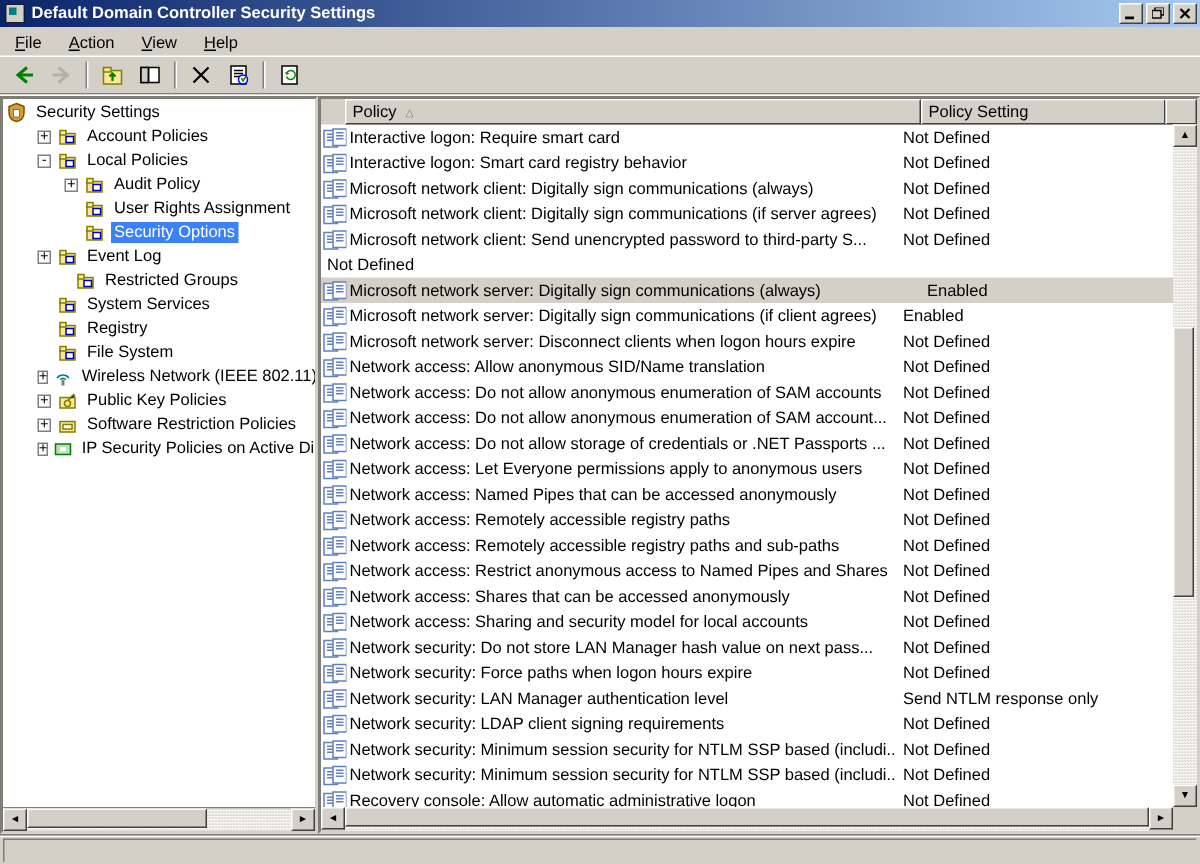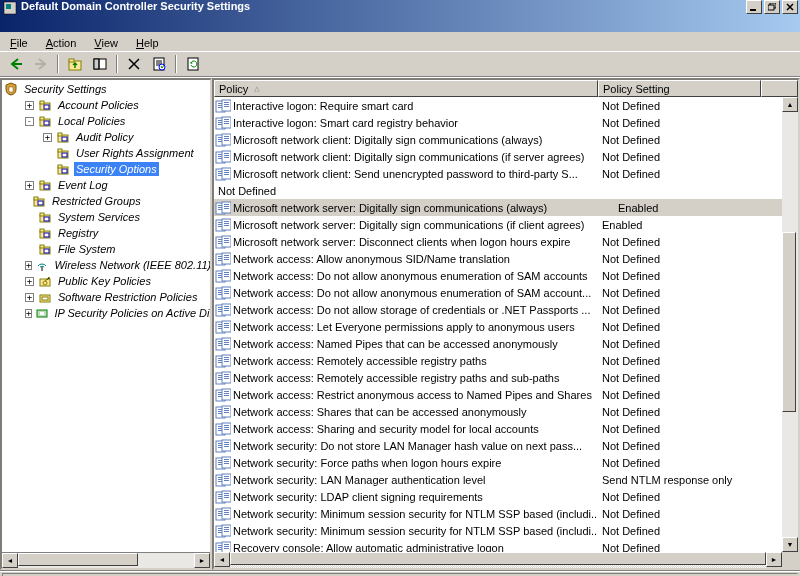--- a/index.html
+++ b/index.html
@@ -1,43 +1,43 @@
 <!DOCTYPE html>
 <html><head>
 <meta charset="utf-8">
 <style>
 * { box-sizing: border-box; font-family: Tahoma, sans-serif; font-size: 11px; margin: 0; padding: 0; }
 body { background: #d4d0c8; width: 800px; height: 576px; overflow: hidden; }
-.titlebar { background: linear-gradient(to right, #0a246a, #a6caf0); height: 32px; display: flex; padding: 0 2px; color: #fff; font-weight: bold; }
+.titlebar { background: linear-gradient(to right, #0a246a, #a6caf0); height: 18px; display: flex; align-items: center; padding: 0 2px; color: #fff; font-weight: bold; }
 .titlebar .icon { width: 16px; height: 16px; margin-right: 3px; display: inline-flex; align-items: center; justify-content: center; }
 .titlebar .title { flex: 1; }
 .winbtns { display: flex; gap: 2px; }
 .winbtn { width: 16px; height: 14px; background: #d4d0c8; border: 1px solid #fff; border-right-color: #404040; border-bottom-color: #404040; display: flex; align-items: center; justify-content: center; font-family: Marlett, Arial; font-size: 8px; color: #000; }
 .menubar { background: #d4d0c8; height: 19px; display: flex; align-items: flex-end; padding: 0 4px; gap: 6px; }
 .menuitem { padding: 2px 6px; }
 .menuitem u { text-decoration: underline; }
 .toolbar { background: #d4d0c8; height: 26px; display: flex; align-items: center; padding: 0 4px; gap: 2px; border-top: 1px solid #fff; border-bottom: 1px solid #808080; }
 .tbtn { width: 23px; height: 22px; display: flex; align-items: center; justify-content: center; border: 1px solid transparent; }
 .tsep { width: 1px; height: 18px; background: #808080; box-shadow: 1px 0 #fff; margin: 0 3px; }
 .main { display: flex; height: 493px; border-top: 1px solid #fff; }
 .tree { width: 212px; background: #fff; border: 2px inset #d4d0c8; overflow: hidden; position: relative; }
-.tree-inner { padding: 1px; font-style: italic; }
+.tree-inner { padding: 1px; }
 .tree-row { display: flex; align-items: center; height: 16px; white-space: nowrap; }
 .exp { width: 9px; height: 9px; border: 1px solid #808080; font-size: 9px; line-height: 7px; text-align: center; margin-right: 3px; color: #000; font-family: monospace; }
 .tree-icon { width: 16px; height: 16px; margin-right: 3px; display: inline-flex; align-items: center; justify-content: center; }
 .tree-label { padding: 1px 2px; }
 .tree-label.sel { background: #3b82f6; color: #fff; }
 .tree-hsb { position: absolute; bottom: 0; left: 0; right: 0; height: 16px; background: #d4d0c8; border-top: 1px solid #808080; display: flex; }
 .sb-btn { width: 16px; height: 15px; background: #d4d0c8; border: 1px solid #fff; border-right-color: #404040; border-bottom-color: #404040; font-size: 7px; display: flex; align-items: center; justify-content: center; }
 .sb-track { flex: 1; background: repeating-conic-gradient(#d4d0c8 0% 25%, #fff 0% 50%) 50% / 2px 2px; position: relative; }
 .sb-thumb { position: absolute; background: #d4d0c8; border: 1px solid #fff; border-right-color: #404040; border-bottom-color: #404040; }
 .list { flex: 1; background: #fff; border: 2px inset #d4d0c8; position: relative; overflow: hidden; }
 .list-header { display: flex; height: 17px; background: #d4d0c8; position: sticky; top: 0; }
 .col { border: 1px solid; border-color: #fff #404040 #404040 #fff; padding: 1px 4px; display: flex; align-items: center; }
-.col-policy { width: 384px; }
+.col-policy { width: 384px; margin-left: 16px; }
 .col-setting { width: 163px; }
 .col-rest { flex: 1; }
 .sort-arrow { margin-left: 6px; font-size: 7px; color: #808080; }
 .list-body { overflow: hidden; }
 .list-row { display: flex; height: 17px; align-items: center; }
 .list-row.sel { background: #d4d0c8; gap: 16px; }
 .cell-policy { width: 384px; display: flex; align-items: center; padding-left: 1px; white-space: nowrap; overflow: hidden; }
 .cell-setting { width: 163px; padding-left: 4px; white-space: nowrap; overflow: hidden; }
 .policy-icon { width: 16px; height: 16px; margin-right: 2px; flex-shrink: 0; display: inline-flex; align-items: center; justify-content: center; }
 .list-vsb { position: absolute; top: 17px; right: 0; bottom: 16px; width: 16px; background: #d4d0c8; display: flex; flex-direction: column; }
@@ -210,21 +210,21 @@
           <span class="exp">+</span>
           <span class="tree-icon">
             <svg width="14" height="14">
               <rect x="2" y="5" width="10" height="7" fill="#ffe599" stroke="#808000"></rect>
               <rect x="2" y="3" width="4" height="3" fill="#ffe599" stroke="#808000"></rect>
               <rect x="6" y="7" width="5" height="4" fill="#fff" stroke="#00a"></rect>
             </svg>
           </span>
           <span class="tree-label">Event Log</span>
         </div>
-        <div class="tree-row" style="padding-left:16px">
+        <div class="tree-row" style="padding-left:34px">
           <span style="width:12px;display:inline-block"></span>
           <span class="tree-icon">
             <svg width="14" height="14">
               <rect x="2" y="5" width="10" height="7" fill="#ffe599" stroke="#808000"></rect>
               <rect x="2" y="3" width="4" height="3" fill="#ffe599" stroke="#808000"></rect>
               <rect x="6" y="7" width="5" height="4" fill="#fff" stroke="#00a"></rect>
             </svg>
           </span>
           <span class="tree-label">Restricted Groups</span>
         </div>

